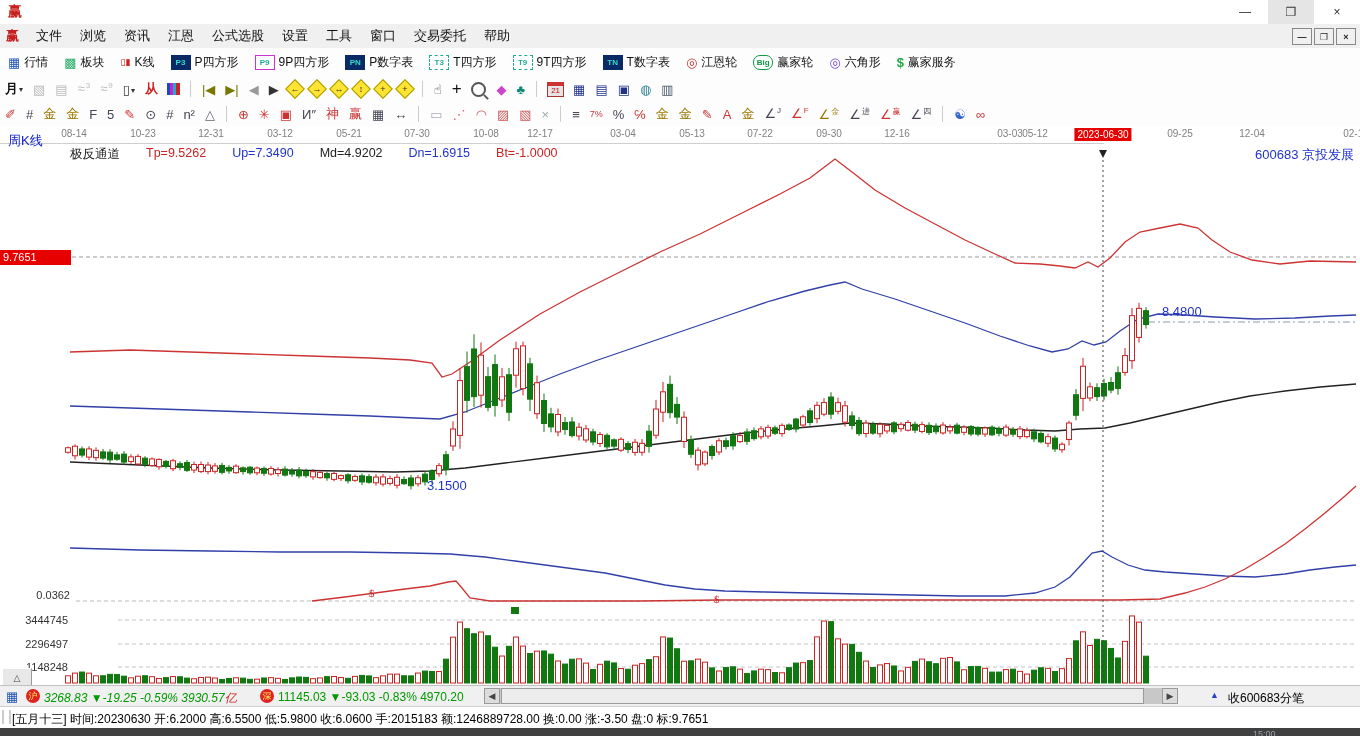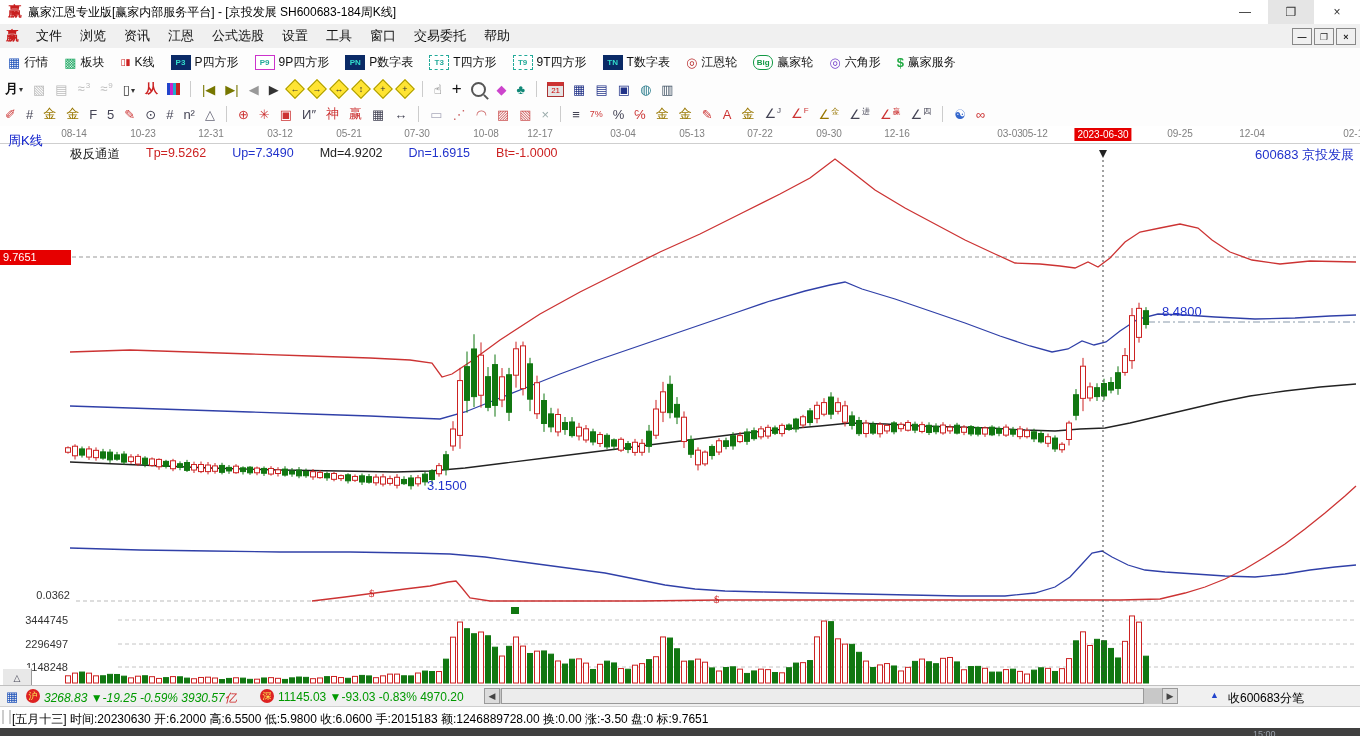--- a/index.html
+++ b/index.html
@@ -32,21 +32,21 @@
   .tico i.ddm{font-size:8px;vertical-align:middle;color:#333;}
   .vsep{display:inline-block;border-left:1px solid #ccc;height:16px;margin:0 6px;}
   .dia{display:inline-block;width:12px;height:12px;background:#ffe433;border:1px solid #a89a00;transform:rotate(45deg);margin:0 4px;position:relative;}
   .dia i{position:absolute;inset:0;transform:rotate(-45deg);font-style:normal;font-size:9px;line-height:12px;text-align:center;color:#333;}
   .mag{display:inline-block;width:11px;height:11px;border:2px solid #555;border-radius:50%;position:relative;margin:0 6px 0 4px;}
   .mag::after{content:"";position:absolute;width:6px;height:2px;background:#555;right:-5px;bottom:-3px;transform:rotate(45deg);}
   .cal{display:inline-block;width:15px;height:10px;border:1px solid #aa3333;border-top:4px solid #cc3333;background:#e5e5e5;font-size:8px;line-height:10px;text-align:center;color:#c00;margin:0 4px;}
   .flagicon{display:inline-block;width:13px;height:12px;margin:0 4px;background:linear-gradient(90deg,#2244cc 0 3px,#cc22cc 3px 6px,#22aacc 6px 9px,#cc2222 9px 13px);}
   
   .chart{position:absolute;top:126px;left:0;width:1360px;height:559px;background:#fff;}
-  .date-row{position:absolute;top:0;left:0;width:1360px;height:17px;border-bottom:1px solid #cfcfcf;}
+  .date-row{position:absolute;top:0;left:0;width:1104px;height:17px;border-bottom:1px solid #cfcfcf;}
   .date-label{position:absolute;top:2px;transform:translateX(-50%);font-size:10px;color:#808080;white-space:nowrap;}
   .date-label.hl{background:#e60000;color:#fff;padding:1px 3px;font-size:10px;}
   .period-label{position:absolute;top:6px;left:8px;color:#1122cc;font-size:13px;}
   .ind-row{position:absolute;top:20px;left:70px;display:flex;gap:26px;font-size:12.5px;white-space:nowrap;}
   .stock-label{position:absolute;top:20px;right:6px;color:#2233cc;font-size:13px;}
   .price-flag{position:absolute;top:124px;left:0;width:71px;height:15px;background:#e60000;color:#fff;font-size:11px;line-height:15px;padding-left:3px;box-sizing:border-box;}
   .vol-btn{position:absolute;top:542px;left:2px;width:28px;height:17px;background:#e8e8e8;border:1px solid #999;border-top-color:#fff;border-left-color:#fff;font-size:9px;color:#445;display:flex;align-items:center;justify-content:center;}
   #chart-svg{position:absolute;top:0;left:0;}
   
   .index-bar{position:absolute;top:685px;left:0;width:1360px;height:21px;background:#f0f0f0;border-top:1px solid #c0c0c0;box-sizing:border-box;}
@@ -66,21 +66,20 @@
   .taskbar-strip{position:absolute;top:728px;left:0;width:1360px;height:8px;background:#404040;overflow:hidden;}
   .strip-time{position:absolute;left:1253px;top:1px;color:#99a0aa;font-size:9px;}
 </style>
 </head>
 <body>
 
 <div class="app">
 
   <div class="titlebar">
     <span class="logo">赢</span>
-    <span class="title">赢家江恩专业版[赢家内部服务平台] - [京投发展  SH600683-184周K线]</span>
     <span class="win-controls">
       <span class="win-btn">—</span>
       <span class="win-btn hl">❐</span>
       <span class="win-btn">×</span>
     </span>
   </div>
 
   <div class="menubar">
     <span class="logo">赢</span>
     <span id="menu-items" style="display:flex;">

